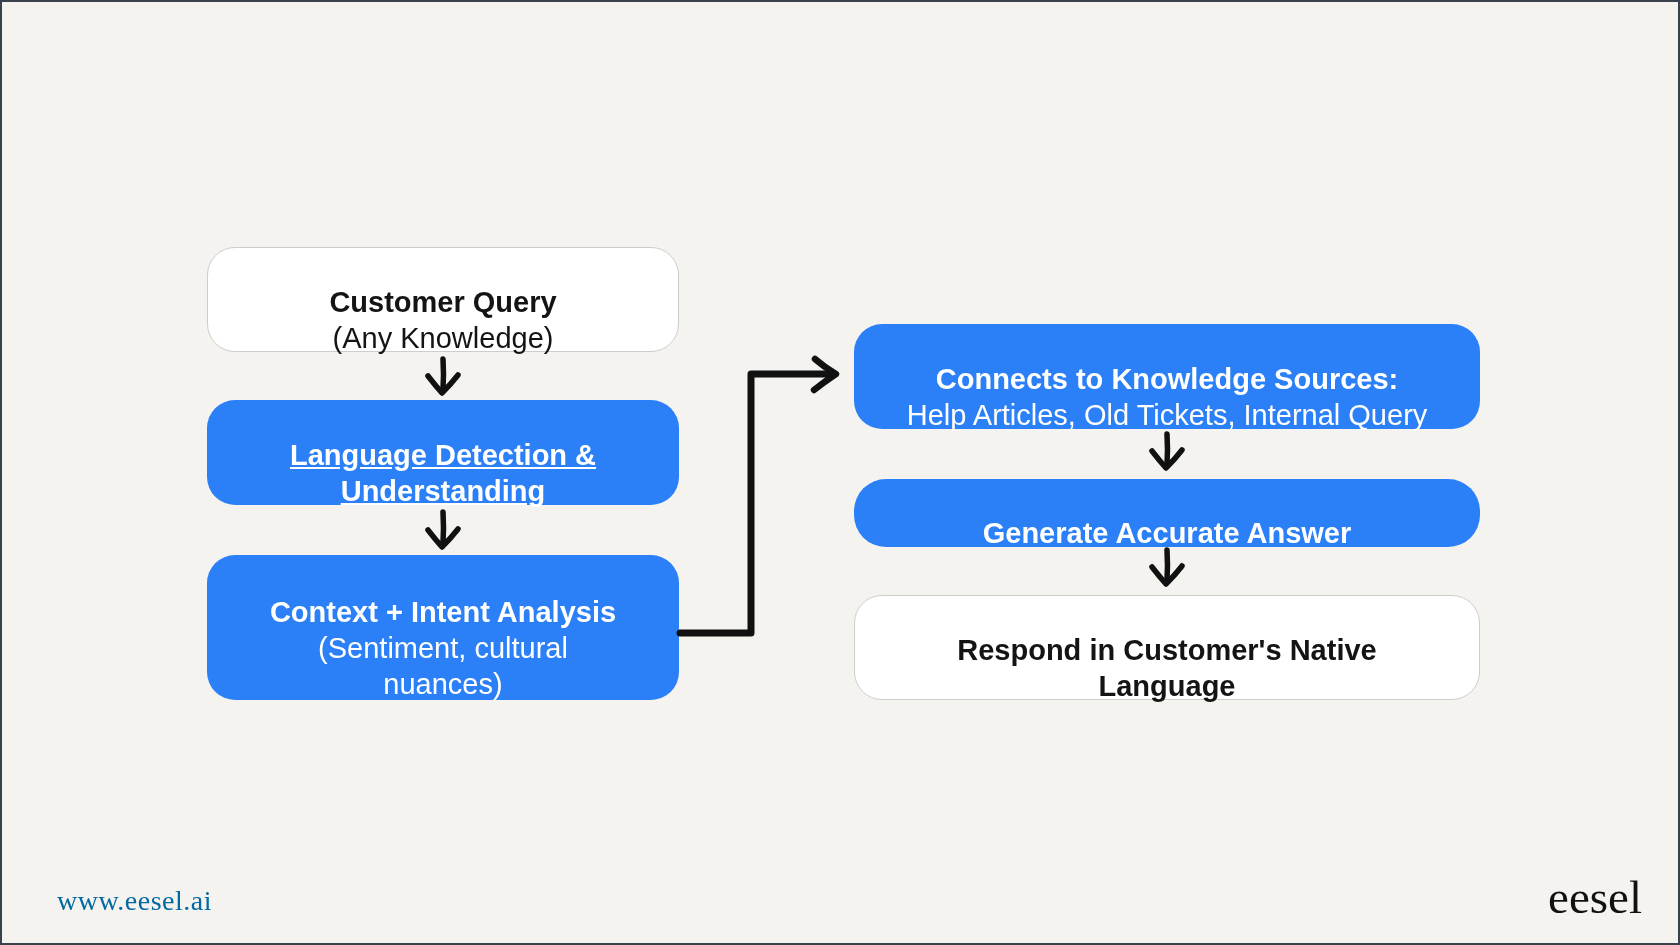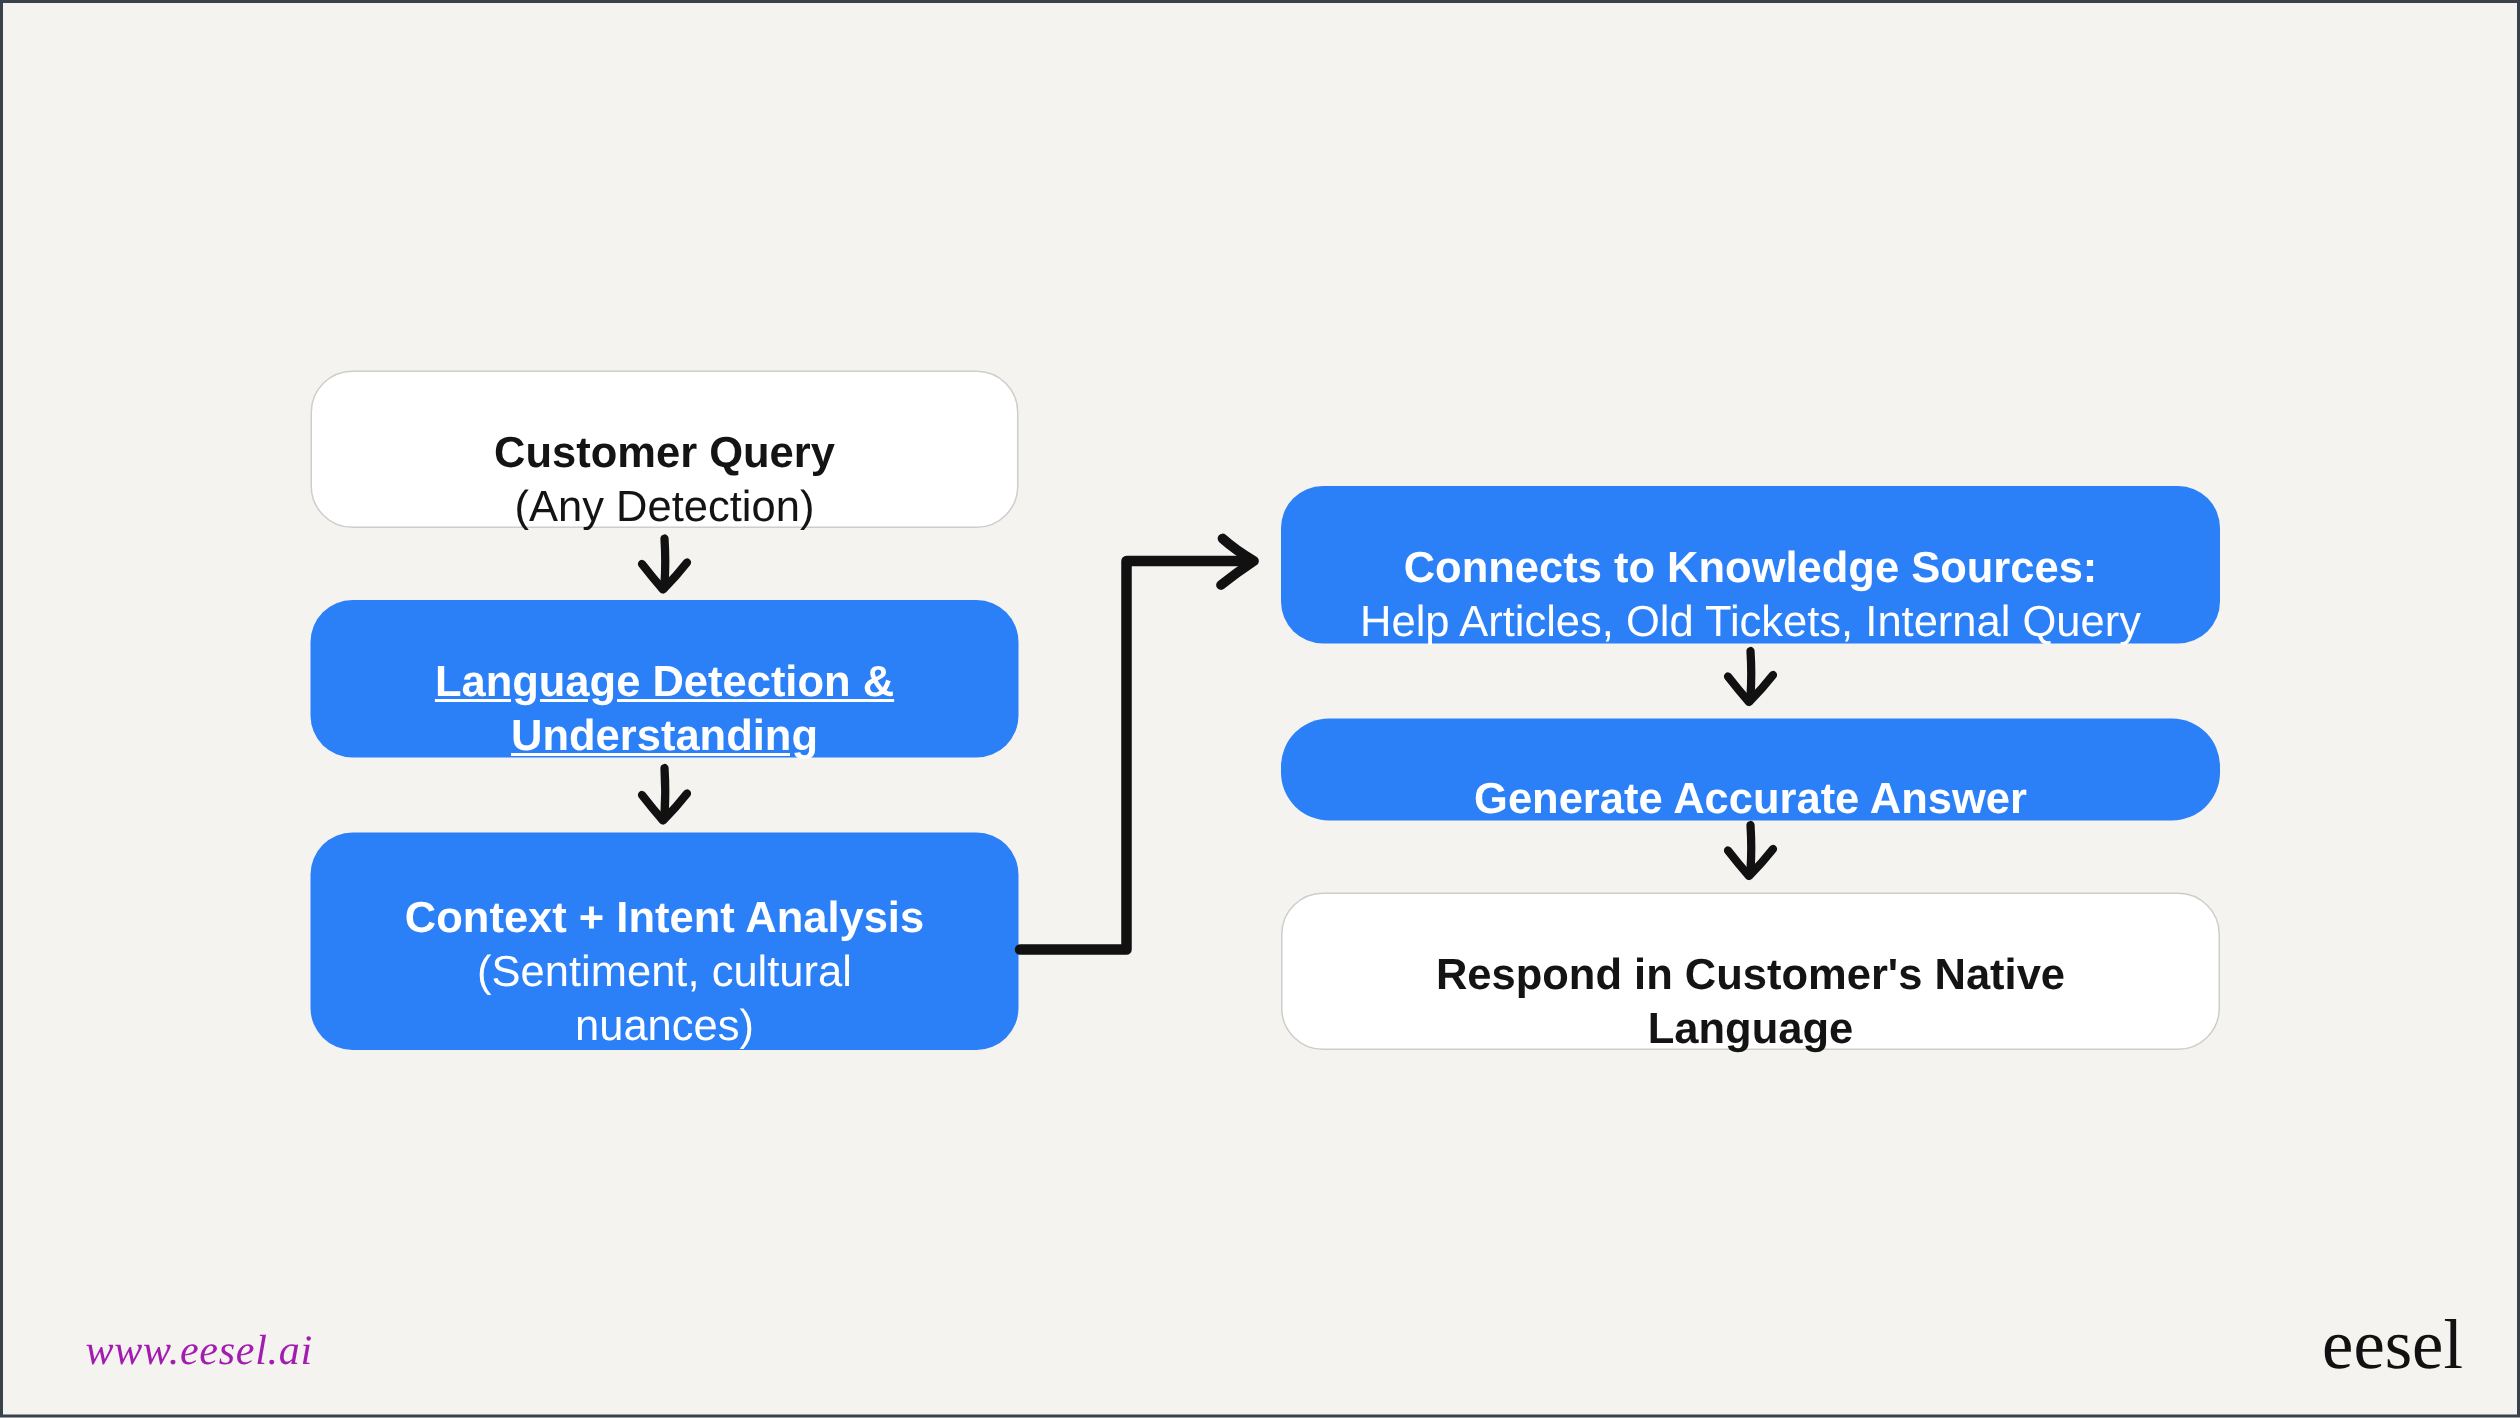--- a/index.html
+++ b/index.html
@@ -48,36 +48,36 @@
   }
   svg.arrows *{stroke:#111111;fill:none;stroke-linecap:round;stroke-linejoin:round;}
   .shaft{stroke-width:5.5px;}
   .head{stroke-width:5.5px;}
   .elbow{stroke-width:7px;stroke-linecap:butt;stroke-linejoin:miter;}
   .elbow-head{stroke-width:6.5px;}
 
   .footer-url{
     position:absolute;left:55px;top:883px;
     font-family:"Liberation Serif","DejaVu Serif",serif;
-    font-size:28px;color:#a21caf;letter-spacing:.5px;font-style:italic;
+    font-size:28px;color:#0369a1;letter-spacing:.5px;
   }
   .footer-logo{
     position:absolute;right:36px;top:868px;
     font-family:"Liberation Serif","DejaVu Serif",serif;
     font-size:47px;color:#111111;
   }
 </style>
 </head>
 <body>
 
 <div class="frame">
 
   <div class="node white n-customer-query">
     <div class="title">Customer Query</div>
-    <div class="subtitle">(Any Detection)</div>
+    <div class="subtitle">(Any Knowledge)</div>
   </div>
 
   <div class="node blue n-language-detect">
     <div class="title">Language Detection &amp; Understanding</div>
   </div>
 
   <div class="node blue n-context-intent">
     <div class="title">Context + Intent Analysis</div>
     <div class="subtitle">(Sentiment, cultural nuances)</div>
   </div>

